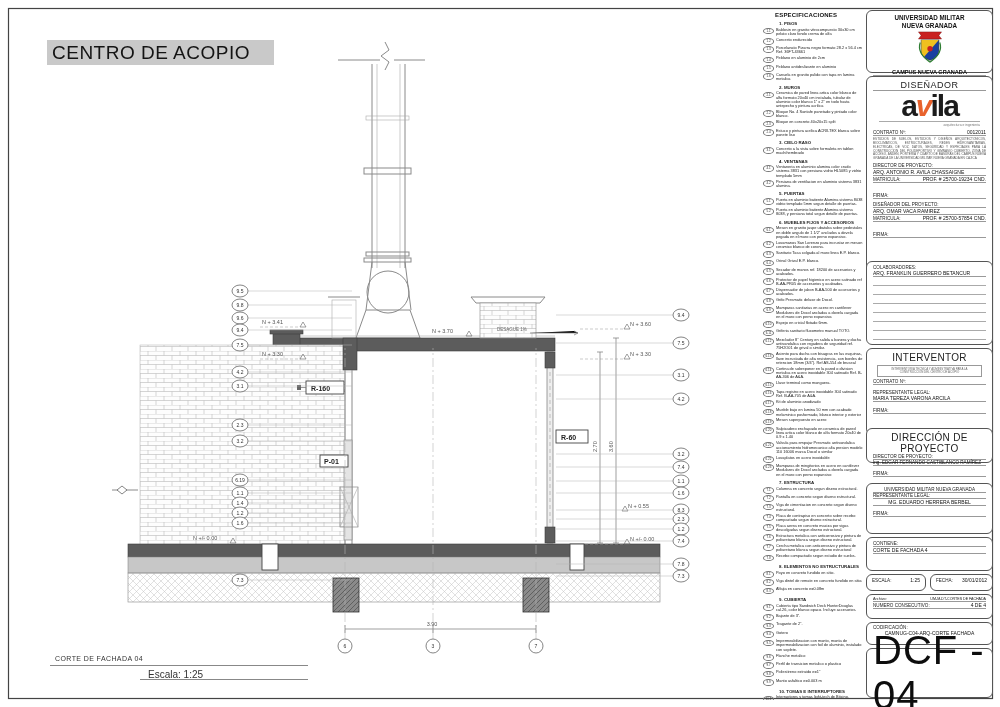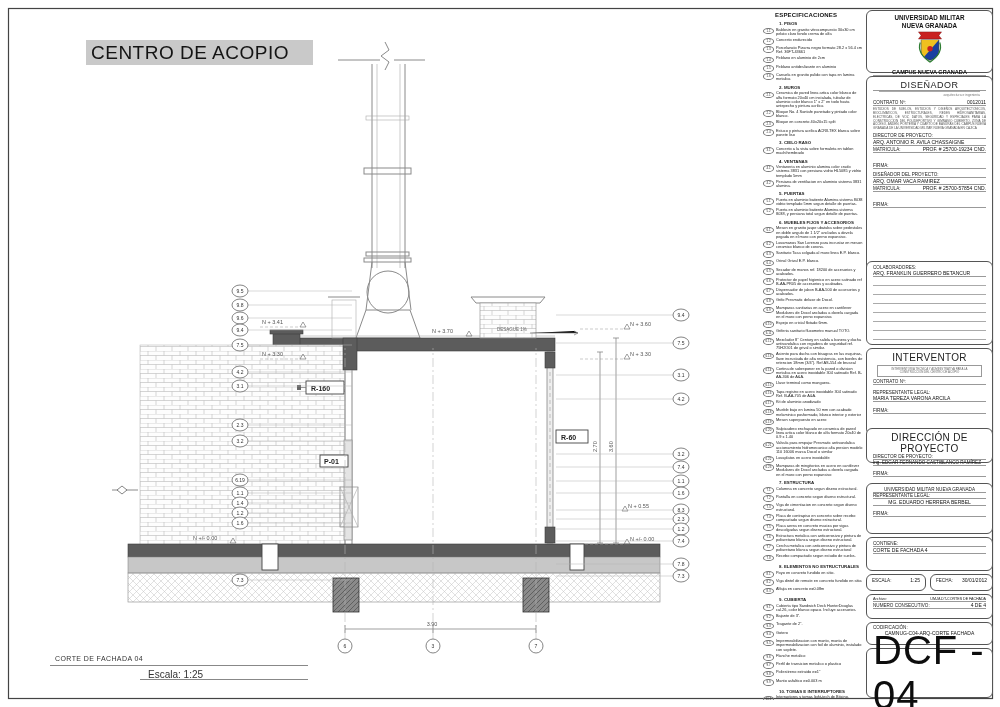--- a/index.html
+++ b/index.html
@@ -16,21 +16,21 @@
   .bubt{font-size:5px;fill:#333;}
   .gridln{stroke:#b5b5b5;stroke-width:.6;stroke-dasharray:9 3 2 3;}
   .ldr{stroke:#b0b0b0;stroke-width:.5;}
   .lvl{font-size:5.5px;fill:#555;}
   .dimt{font-size:5.5px;fill:#555;}
   .lbl{font-size:7px;font-weight:bold;fill:#222;}
   .lblbox{fill:#fff;stroke:#444;stroke-width:.9;}
   .tick{stroke:#777;stroke-width:.7;}
   
   #main-title{left:47px;top:40px;width:222px;height:25px;background:#c9c9c9;
-     font-size:19px;letter-spacing:.5px;color:#141414;line-height:25px;padding-left:5px;margin-left:39px;}
+     font-size:19px;letter-spacing:.5px;color:#141414;line-height:25px;padding-left:5px;}
   #corte-title{left:55px;top:655px;font-size:7px;color:#333;letter-spacing:.4px;}
   #corte-rule1{left:50px;top:665px;width:258px;border-top:1px solid #888;}
   #escala-note{left:148px;top:669px;font-size:10px;color:#333;}
   #corte-rule2{left:140px;top:679px;width:168px;border-top:1px solid #888;}
   
   #specs{left:763px;top:12px;width:100px;height:688px;overflow:hidden;}
   #specs .spec-title{font-size:6px;font-weight:bold;letter-spacing:.2px;margin:0 0 2px 12px;}
   .spec-heading{font-size:4.4px;font-weight:bold;margin:3px 0 1.5px 16px;color:#222;}
   .spec-item{display:flex;gap:2px;margin-bottom:1.4px;align-items:flex-start;}
   .spec-num{flex:none;min-width:8px;height:4.6px;border:.5px solid #777;border-radius:50%;
@@ -588,20 +588,23 @@
       <polygon points="7,10 27,10 7,33" fill="#f0c020" clip-path="url(#shieldClip)"></polygon>
       <circle cx="17" cy="20" r="3" fill="#c92222"></circle>
       <path d="M6,13 q-4,12 11,22 M28,13 q4,12 -11,22" fill="none" stroke="#2e7d32" stroke-width="1.4"></path>
     </svg>
   </div>
   <div class="uni-campus rule">CAMPUS NUEVA GRANADA</div>
 </div>
 
 <div class="tb" style="top:76px;height:206px;">
   <div class="hdr rule">DISEÑADOR</div>
+  <div class="avila">
+    <span>a</span><span class="av-v">v</span><span>ila</span>
+  </div>
   <div class="avila-sub">arquitectura e ingenieria</div>
   <div class="row rule">
     <span class="lab">CONTRATO Nº:</span>
     <span class="val">0012011</span>
   </div>
   <div class="fineprint">ESTUDIOS DE SUELOS, ESTUDIOS Y DISEÑOS ARQUITECTONICOS, BIOCLIMATICOS, ESTRUCTURALES, REDES HIDROSANITARIAS, ELECTRICAS, DE VOZ, DATOS, SEGURIDAD Y ESPECIALES PARA LA CONSTRUCCION DEL POLIDEPORTIVO Y GIMNASIO CUBIERTO, ZONA DE ACCESO, ANDEN, PORTERIA Y CUARTO DE BASURAS DEL CAMPUS NUEVA GRANADA DE LA UNIVERSIDAD MILITAR NUEVA GRANADA EN CAJICA</div>
   <div class="lab rule">DIRECTOR DE PROYECTO:</div>
   <div class="val rule">ARQ. ANTONIO R. AVILA CHASSAIGNE</div>
   <div class="row rule">
     <span class="lab">MATRICULA:</span>

